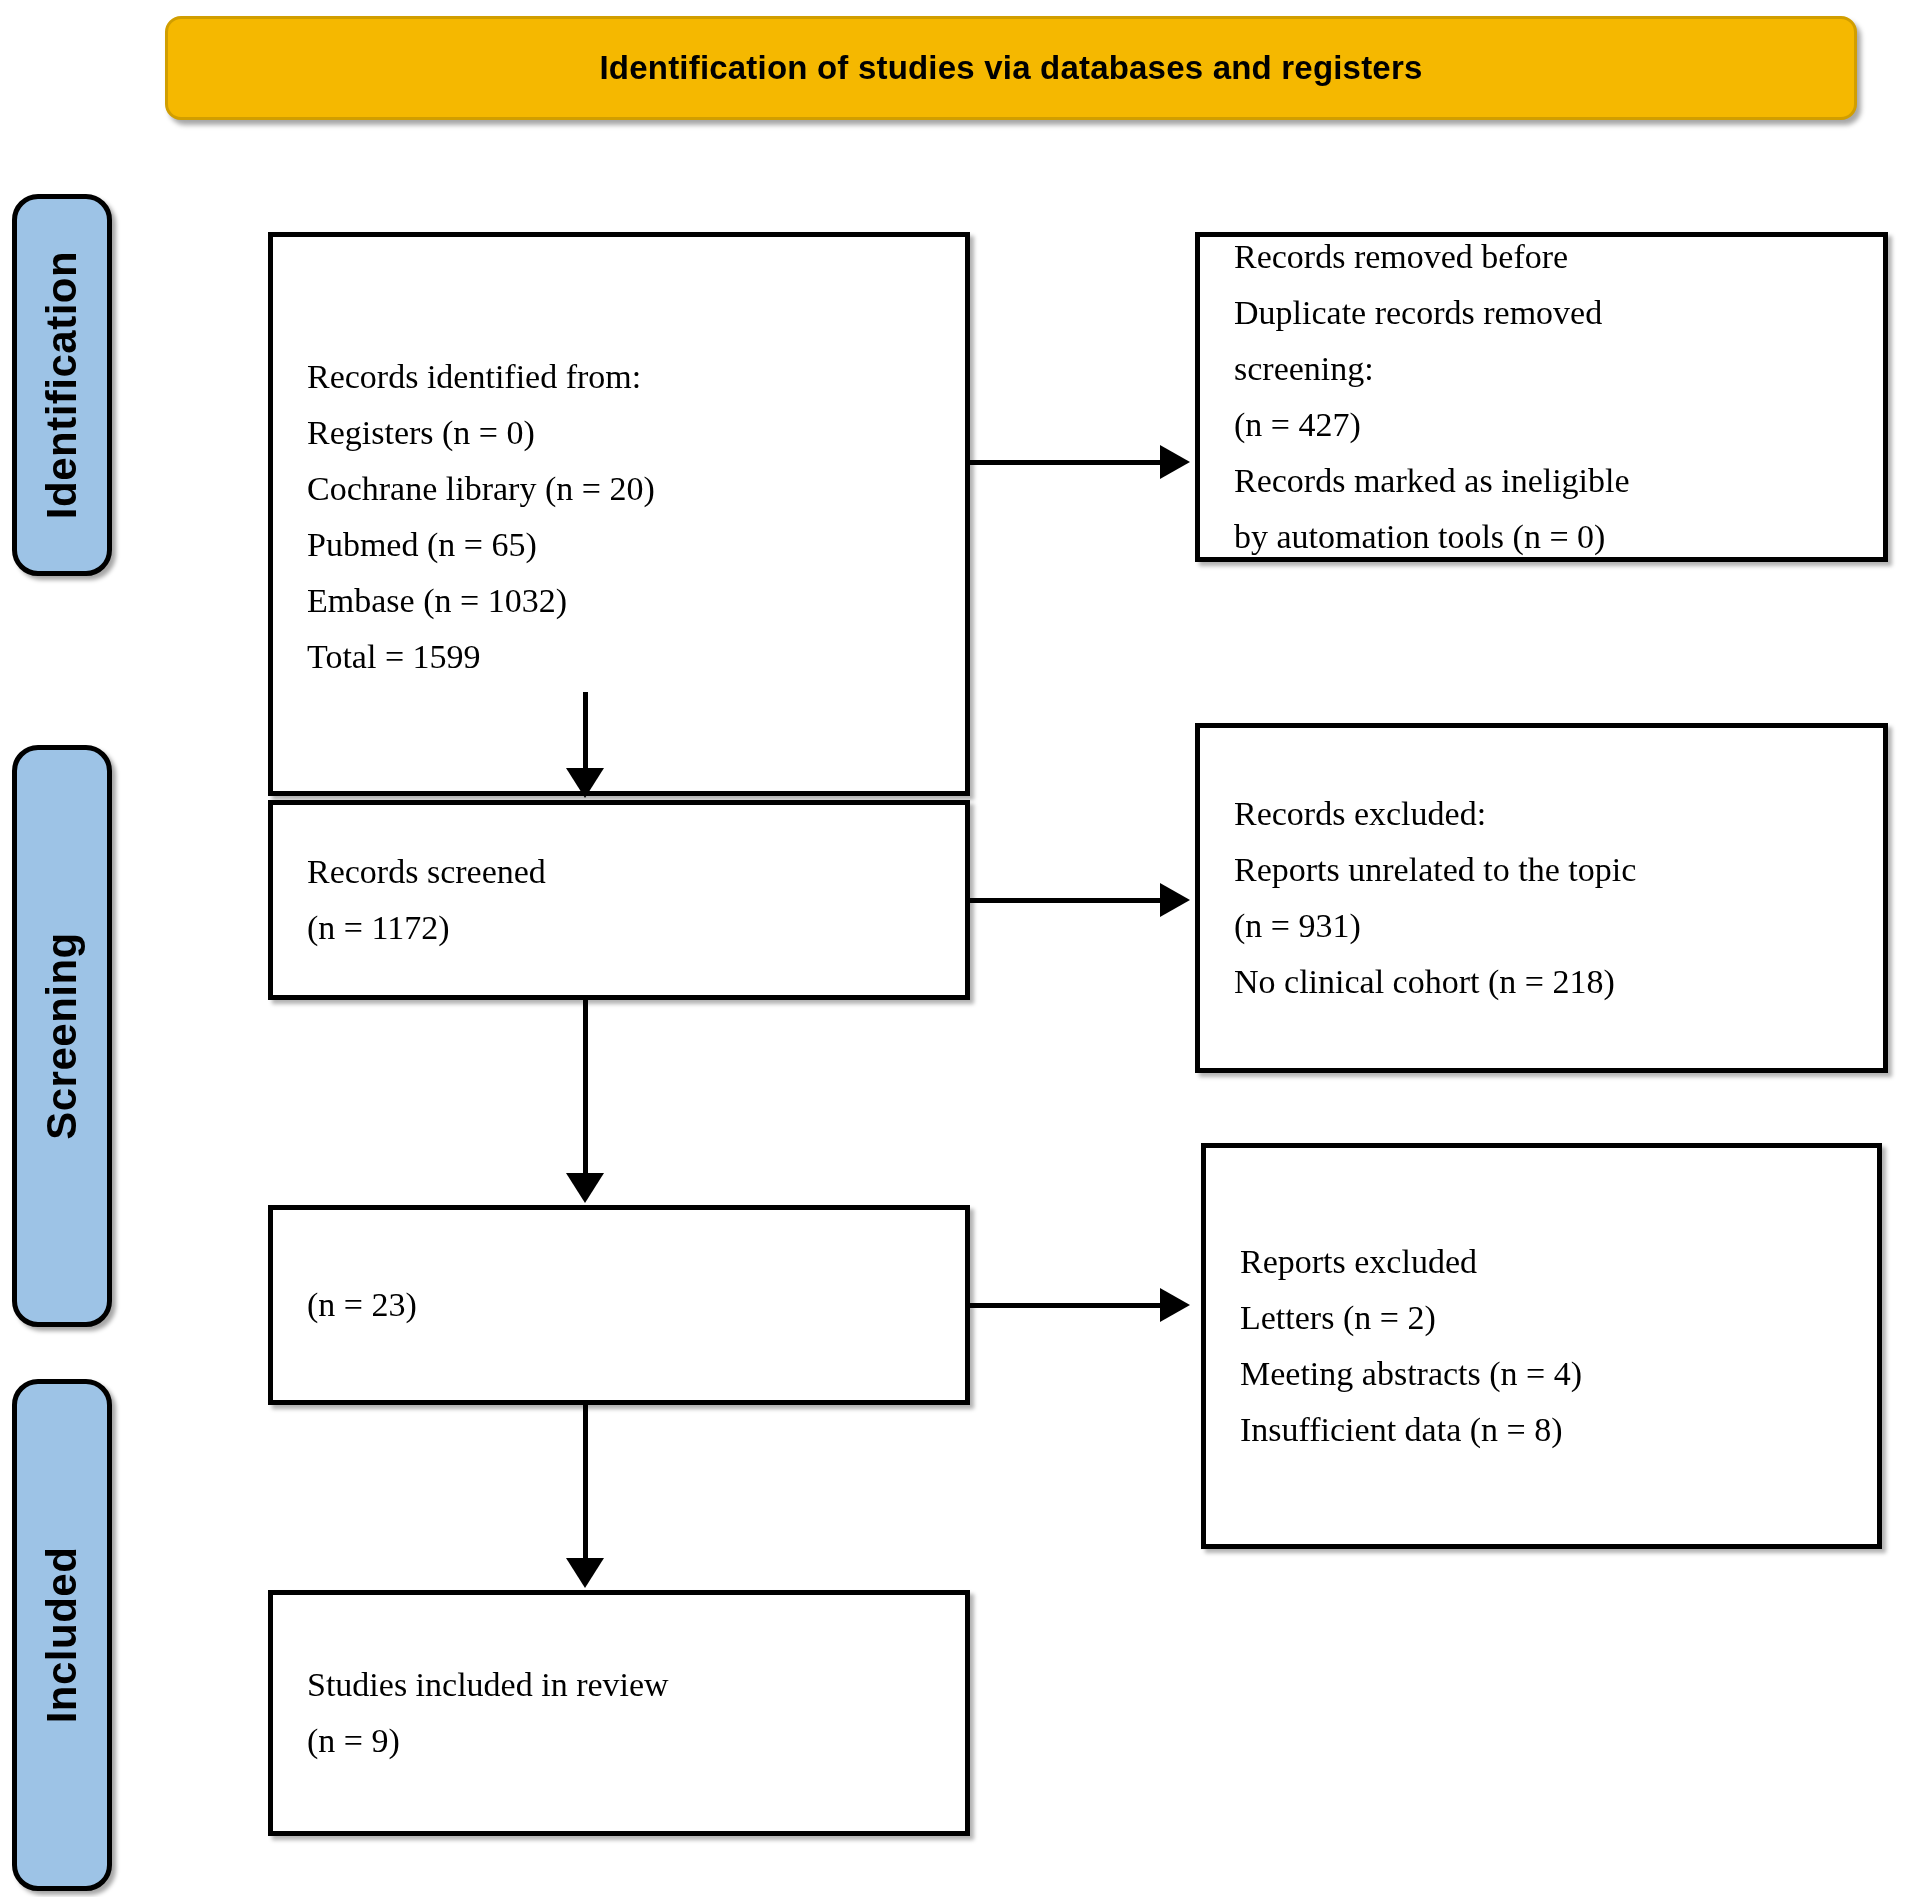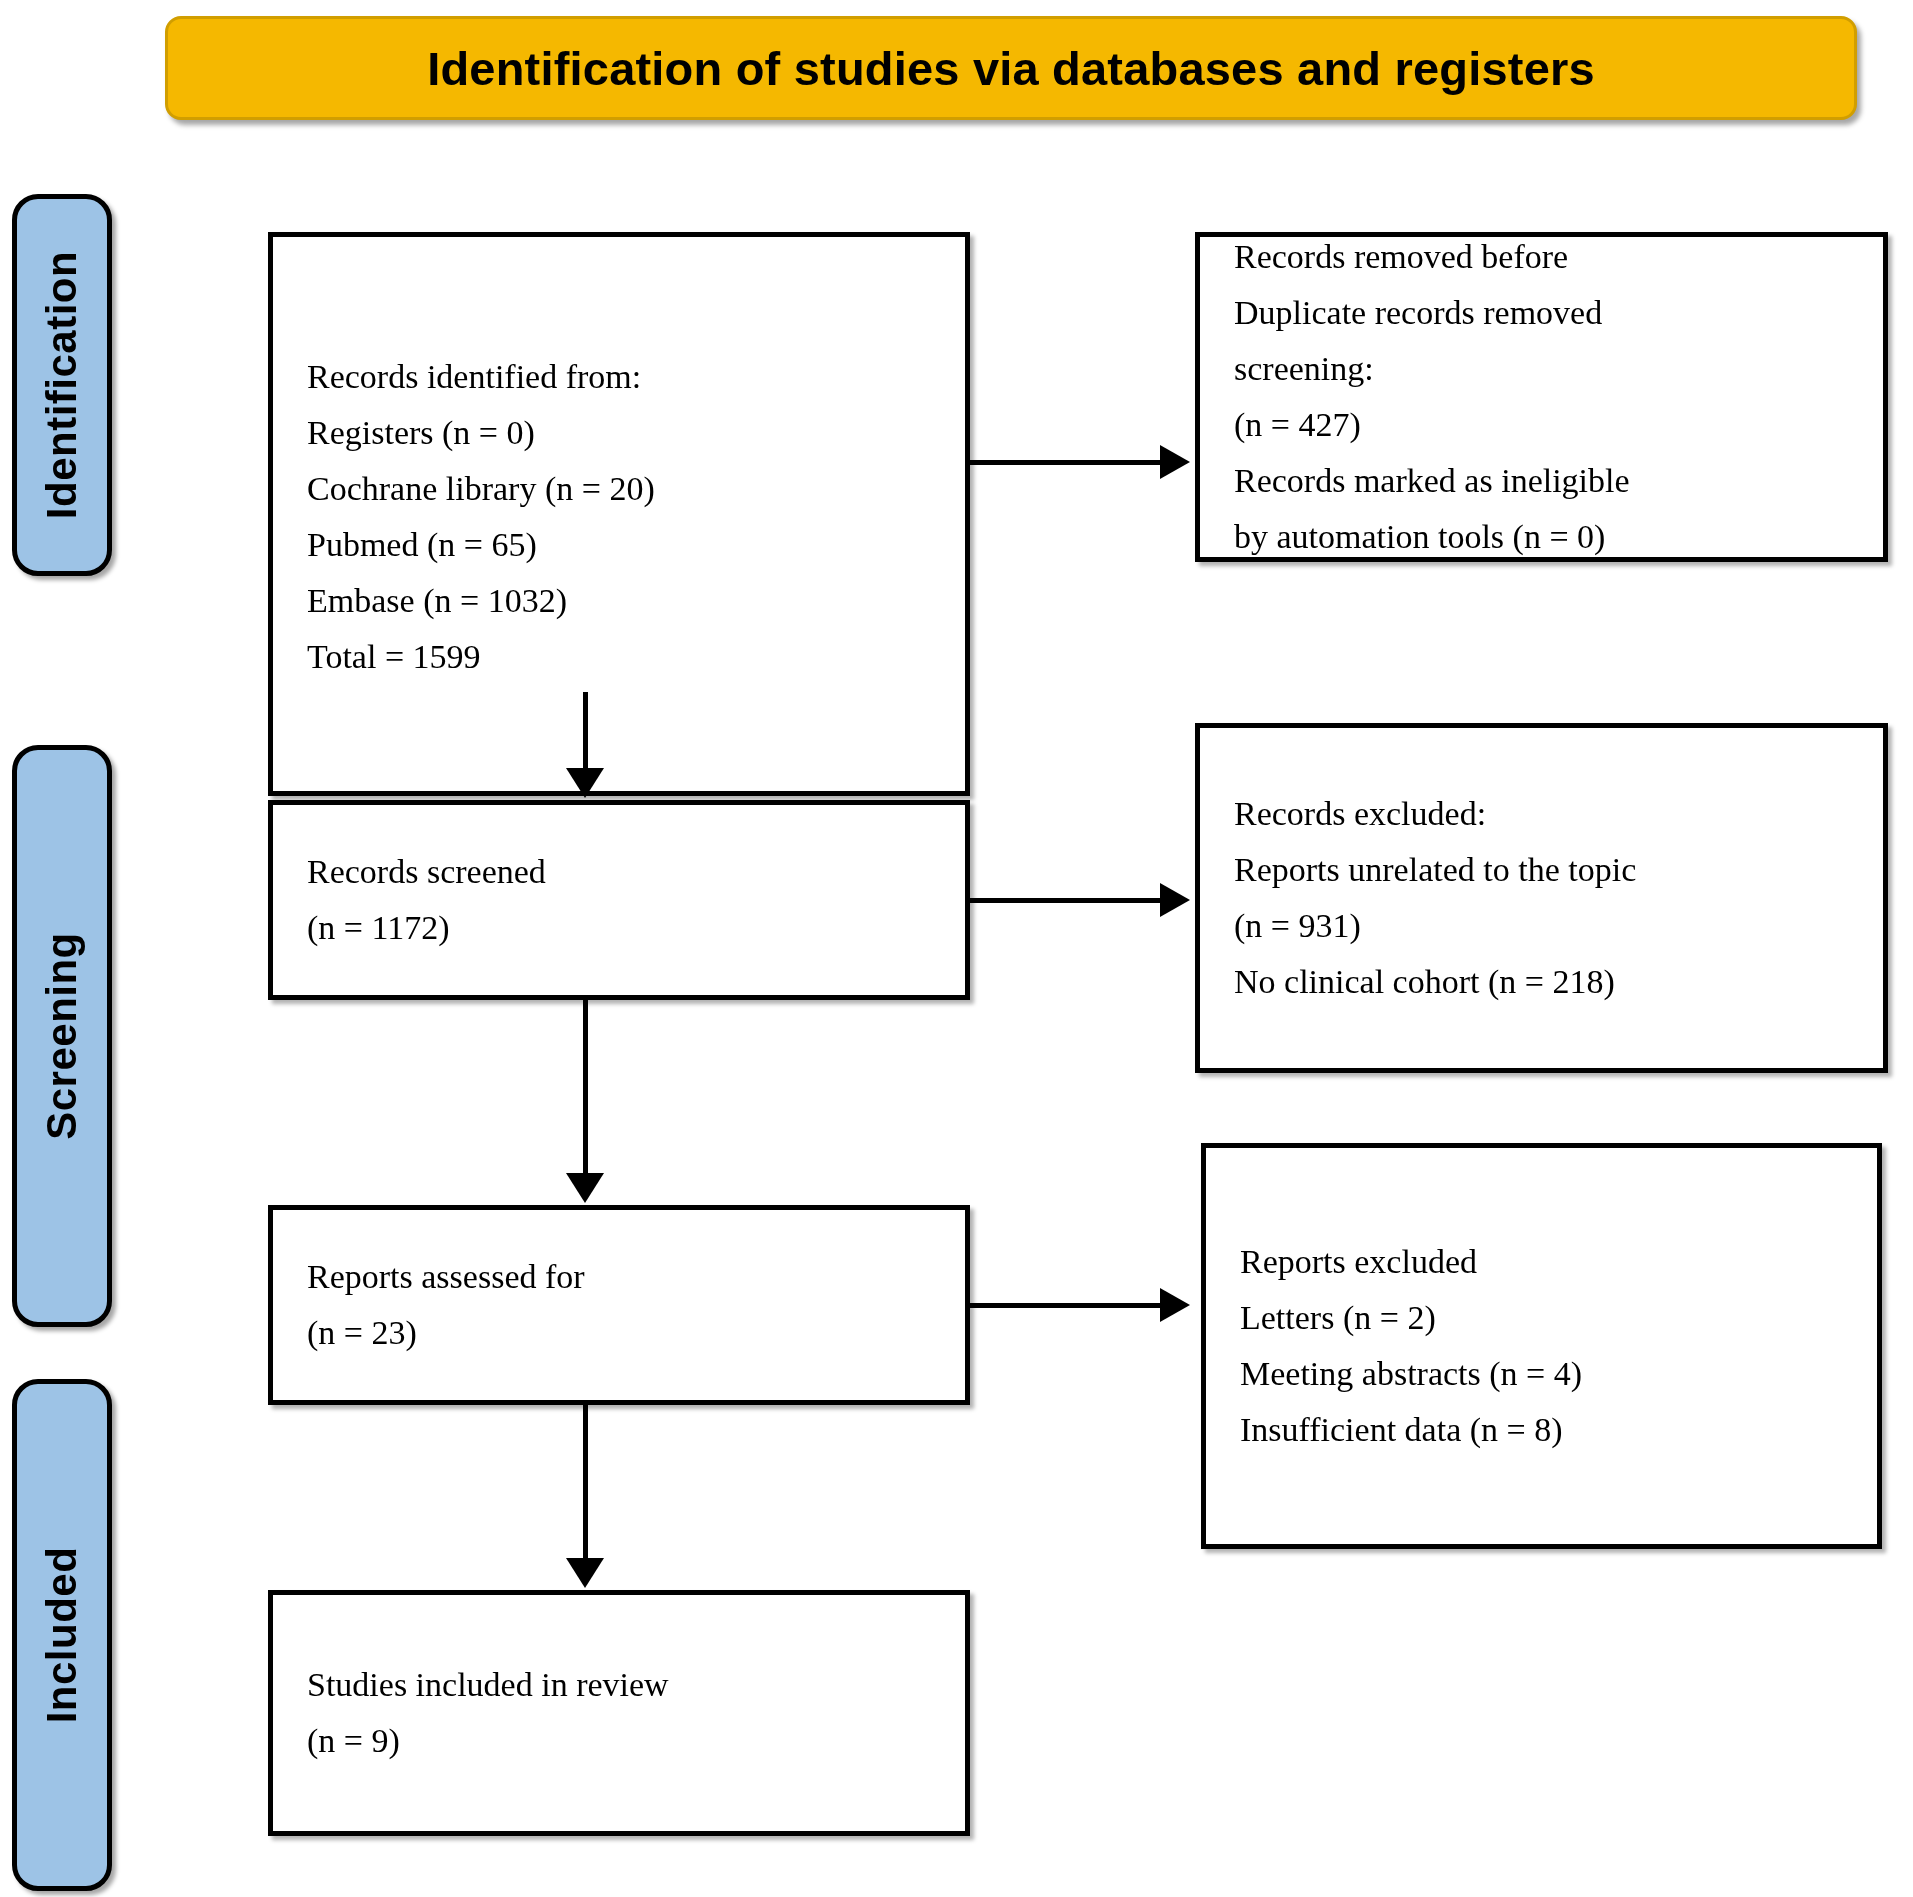--- a/index.html
+++ b/index.html
@@ -28,21 +28,21 @@
     background: #F5B800;
     border: 3px solid #D19E00;
     border-radius: 16px;
     box-shadow: 4px 5px 5px rgba(0,0,0,0.35);
     display: flex;
     align-items: center;
     justify-content: center;
     box-sizing: border-box;
   }
   .header-banner .title {
-    font-size: 47px;
+    font-size: 33px;
     font-weight: bold;
     color: #000000;
     letter-spacing: 0.2px;
     white-space: nowrap;
   }
 
   
   .stage-bar {
     position: absolute;
     left: 12px;
@@ -199,21 +199,20 @@
     <div class="box-lines">
       <div class="line">Records excluded:</div>
       <div class="line">Reports unrelated to the topic</div>
       <div class="line">(n = 931)</div>
       <div class="line">No clinical cohort (n = 218)</div>
     </div>
   </div>
 
   <div class="flow-box" id="box-assessed">
     <div class="box-lines">
-      <div class="line">Reports assessed for</div>
       <div class="line">(n = 23)</div>
     </div>
   </div>
 
   <div class="flow-box" id="box-reports-excl">
     <div class="box-lines">
       <div class="line">Reports excluded</div>
       <div class="line">Letters (n = 2)</div>
       <div class="line">Meeting abstracts (n = 4)</div>
       <div class="line">Insufficient data (n = 8)</div>

